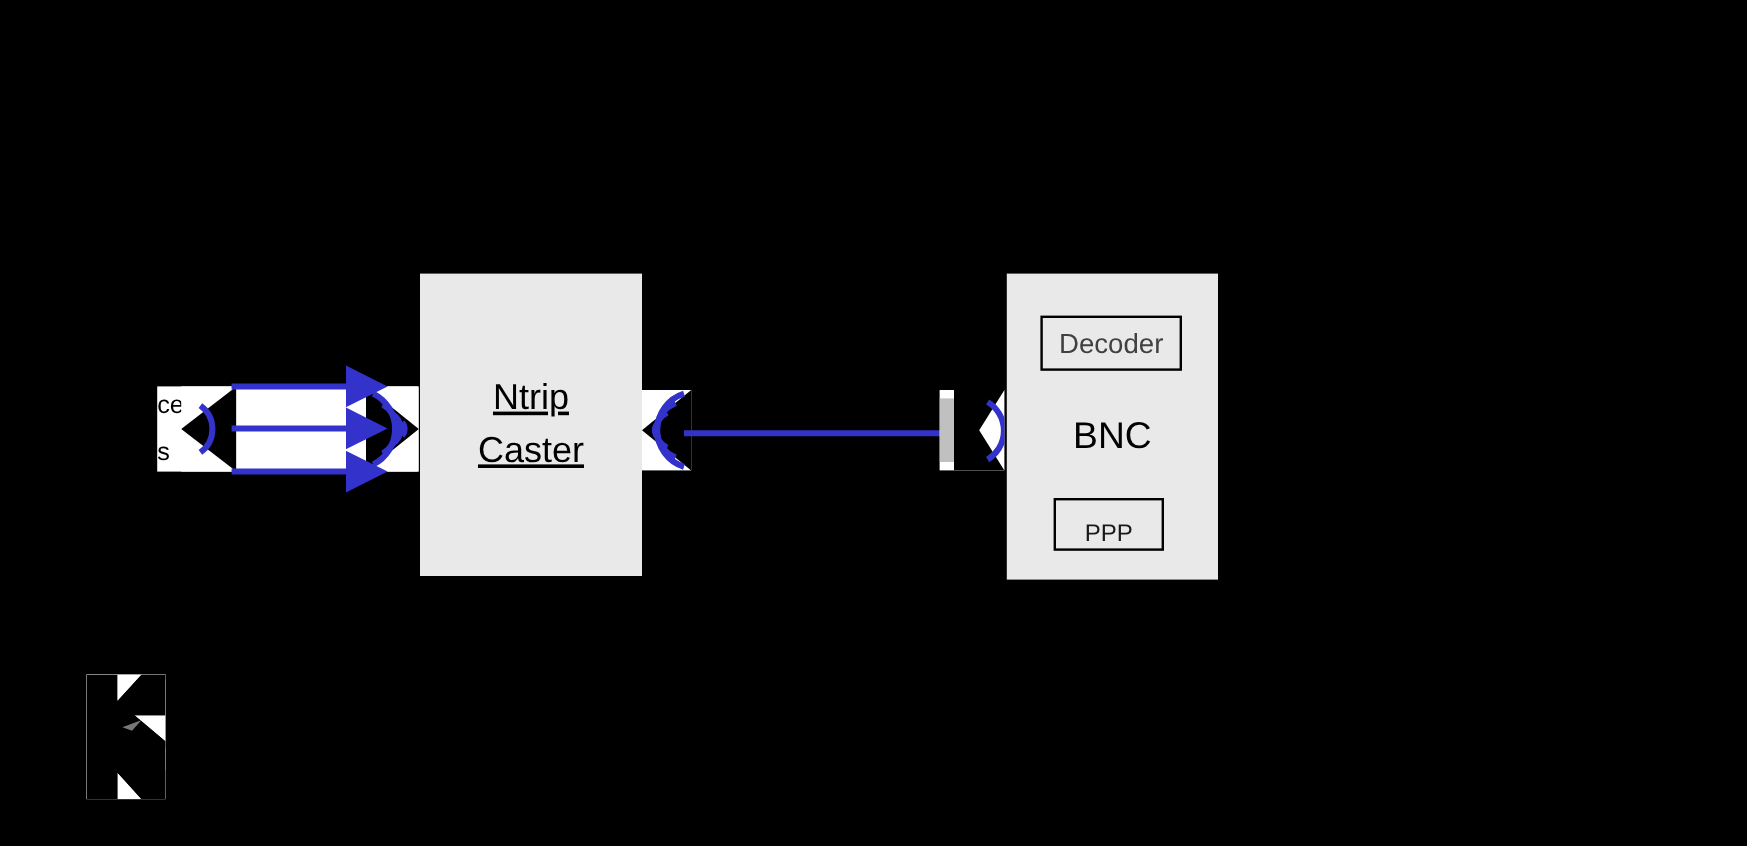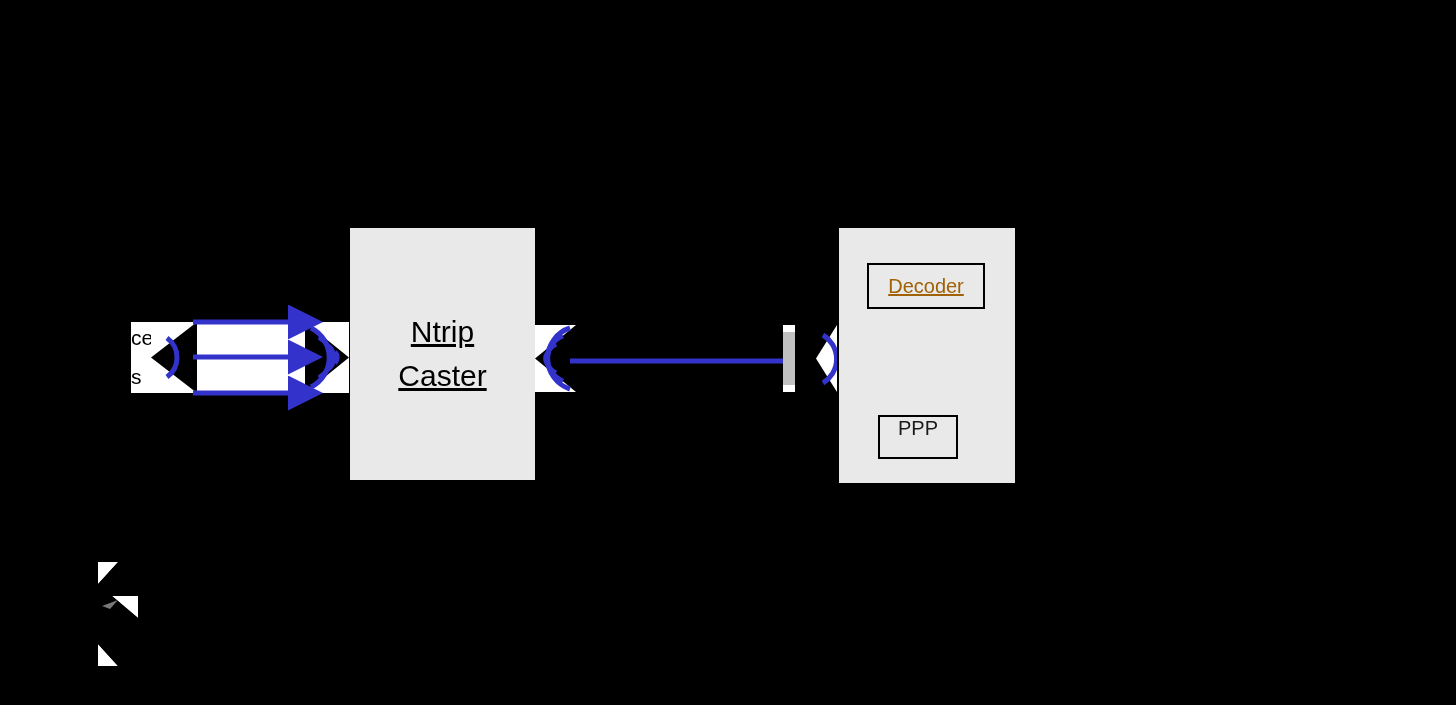--- a/index.html
+++ b/index.html
@@ -82,42 +82,41 @@
     top: 263px;
     width: 118px;
     height: 46px;
     background: #e9e9e9;
     border: 2px solid #000000;
     display: flex;
     align-items: center;
     justify-content: center;
   }
   #decoder-label {
-    color: #a16207;
-    font-size: 20px;
-    text-decoration: underline;
+    color: #404040;
+    font-size: 23px;
   }
   #bnc-label {
     position: absolute;
     left: 839px;
     top: 345px;
     width: 176px;
     text-align: center;
     color: #000000;
     font-size: 31px;
   }
   #ppp-box {
     left: 878px;
     top: 415px;
-    width: 80px;
+    width: 92px;
     height: 44px;
     background: #e9e9e9;
     border: 2px solid #000000;
     display: flex;
-    align-items: flex-start;
+    align-items: flex-end;
     justify-content: center;
   }
   #ppp-label {
     color: #1a1a1a;
     font-size: 20px;
   }
 
   
   .icon-plate {
     position: absolute;
@@ -207,20 +206,21 @@
       <path d="M 40 10 A 28 28 0 0 1 40 58" stroke="#3333cc" stroke-width="5" fill="none"></path>
     </svg>
   </div>
 
   <div class="node" id="bnc-box"></div>
 
   <div class="node" id="decoder-box">
     <span id="decoder-label">Decoder</span>
   </div>
 
+  <div id="bnc-label">BNC</div>
 
   <div class="node" id="ppp-box">
     <span id="ppp-label">PPP</span>
   </div>
 
   <div class="node" id="logo-fragment">
     <svg class="icon-svg" width="66" height="104" viewBox="0 0 66 104">
       <polygon points="66,0  66,34 40,34 66,56 66,104 46,104 26,82 26,104 0,104 0,0 26,0 26,22 46,0" fill="#000000"></polygon>
       <polygon points="66,0 46,0 26,22 26,0" fill="#ffffff"></polygon>
       <polygon points="66,0 66,4 33,30 26,30 26,22 46,0" fill="#000000"></polygon>

